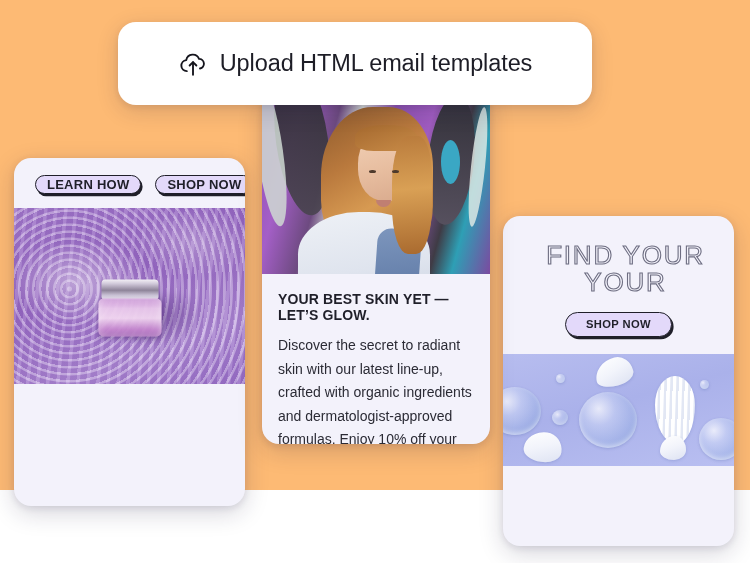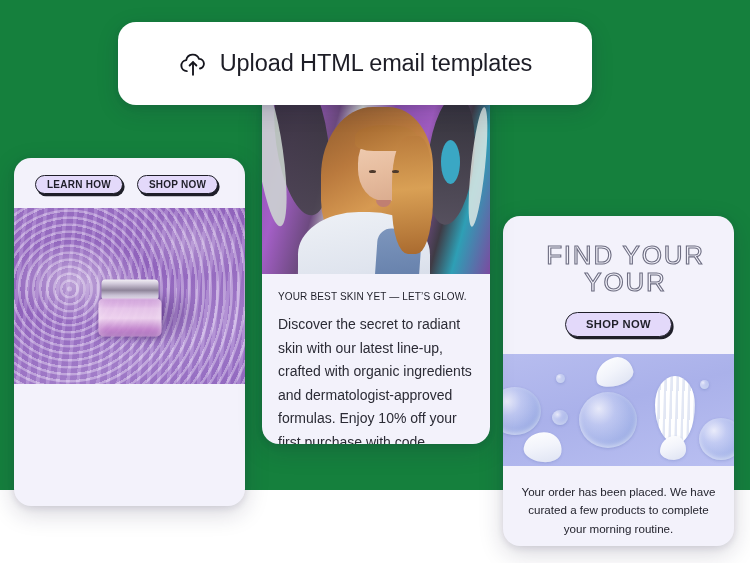--- a/index.html
+++ b/index.html
@@ -9,21 +9,21 @@
     height: 563px;
     overflow: hidden;
     background: #ffffff;
     font-family: "Liberation Sans", sans-serif;
   }
 
   #stage {
     position: relative;
     width: 750px;
     height: 490px;
-    background: #15803d;
+    background: #fdba74;
   }
 
   
   .upload-bar {
     position: absolute;
     left: 118px;
     top: 22px;
     width: 474px;
     height: 83px;
     background: #ffffff;
@@ -96,21 +96,21 @@
     border: 1.4px solid #1f1f29;
     border-radius: 999px;
     color: #1f1f29;
     font-weight: 700;
     white-space: nowrap;
     box-shadow: 1.6px 2.2px 0 #1f1f29;
   }
   .pill-sm {
     height: 19px;
     padding: 0 11px;
-    font-size: 10px;
+    font-size: 13px;
     letter-spacing: 0.25px;
   }
   .pill-md {
     height: 25px;
     padding: 0 20px;
     font-size: 11.2px;
     letter-spacing: 0.4px;
   }
 
   
@@ -272,22 +272,22 @@
   .photo-portrait .smile {
     position: absolute;
     left: 50%; top: 60%;
     width: 15px; height: 7px;
     border-radius: 0 0 14px 14px;
     background: #c07f72;
   }
 
   #card-mid .copy-block { padding: 17px 16px 0 16px; }
   .headline-mid {
-    font-size: 10px;
-    font-weight: 400;
+    font-size: 14px;
+    font-weight: 700;
     letter-spacing: 0.15px;
     color: #1f1f29;
   }
   .body-mid {
     margin-top: 11px;
     font-size: 14px;
     line-height: 1.68;
     color: #2b2b35;
   }
   .body-mid b { font-weight: 700; color: #16161e; }
@@ -416,16 +416,15 @@
       <div class="drop" style="left:21%;top:50%;width:16px;height:15px;"></div>
       <div class="drop" style="left:23%;top:18%;width:9px;height:9px;"></div>
       <div class="drop" style="left:33%;top:34%;width:58px;height:56px;"></div>
       <div class="drop" style="right:11%;top:24%;width:9px;height:9px;"></div>
       <div class="drop" style="right:-4%;top:58%;width:44px;height:42px;"></div>
       <div class="cream" style="left:40%;top:4%;width:38px;height:28px;border-radius:60% 40% 48% 52% / 70% 62% 38% 30%;transform:rotate(-14deg);"></div>
       <div class="cream" style="right:17%;top:20%;width:40px;height:68px;border-radius:50% 50% 46% 54% / 42% 42% 58% 58%;background:repeating-linear-gradient(92deg,#ffffff 0px,#ffffff 3px,#e2e7f4 4px,#e2e7f4 6px);"></div>
       <div class="cream" style="left:9%;top:70%;width:38px;height:30px;border-radius:56% 44% 50% 50% / 62% 60% 40% 38%;transform:rotate(8deg);"></div>
       <div class="cream" style="right:21%;top:74%;width:26px;height:24px;border-radius:58% 42% 46% 54% / 64% 58% 42% 36%;"></div>
     </div>
-    <div class="footer-note">Your order has been placed. We have curated a few products to complete your morning routine.</div>
   </div>
 
 </div>
 
 </body></html>

